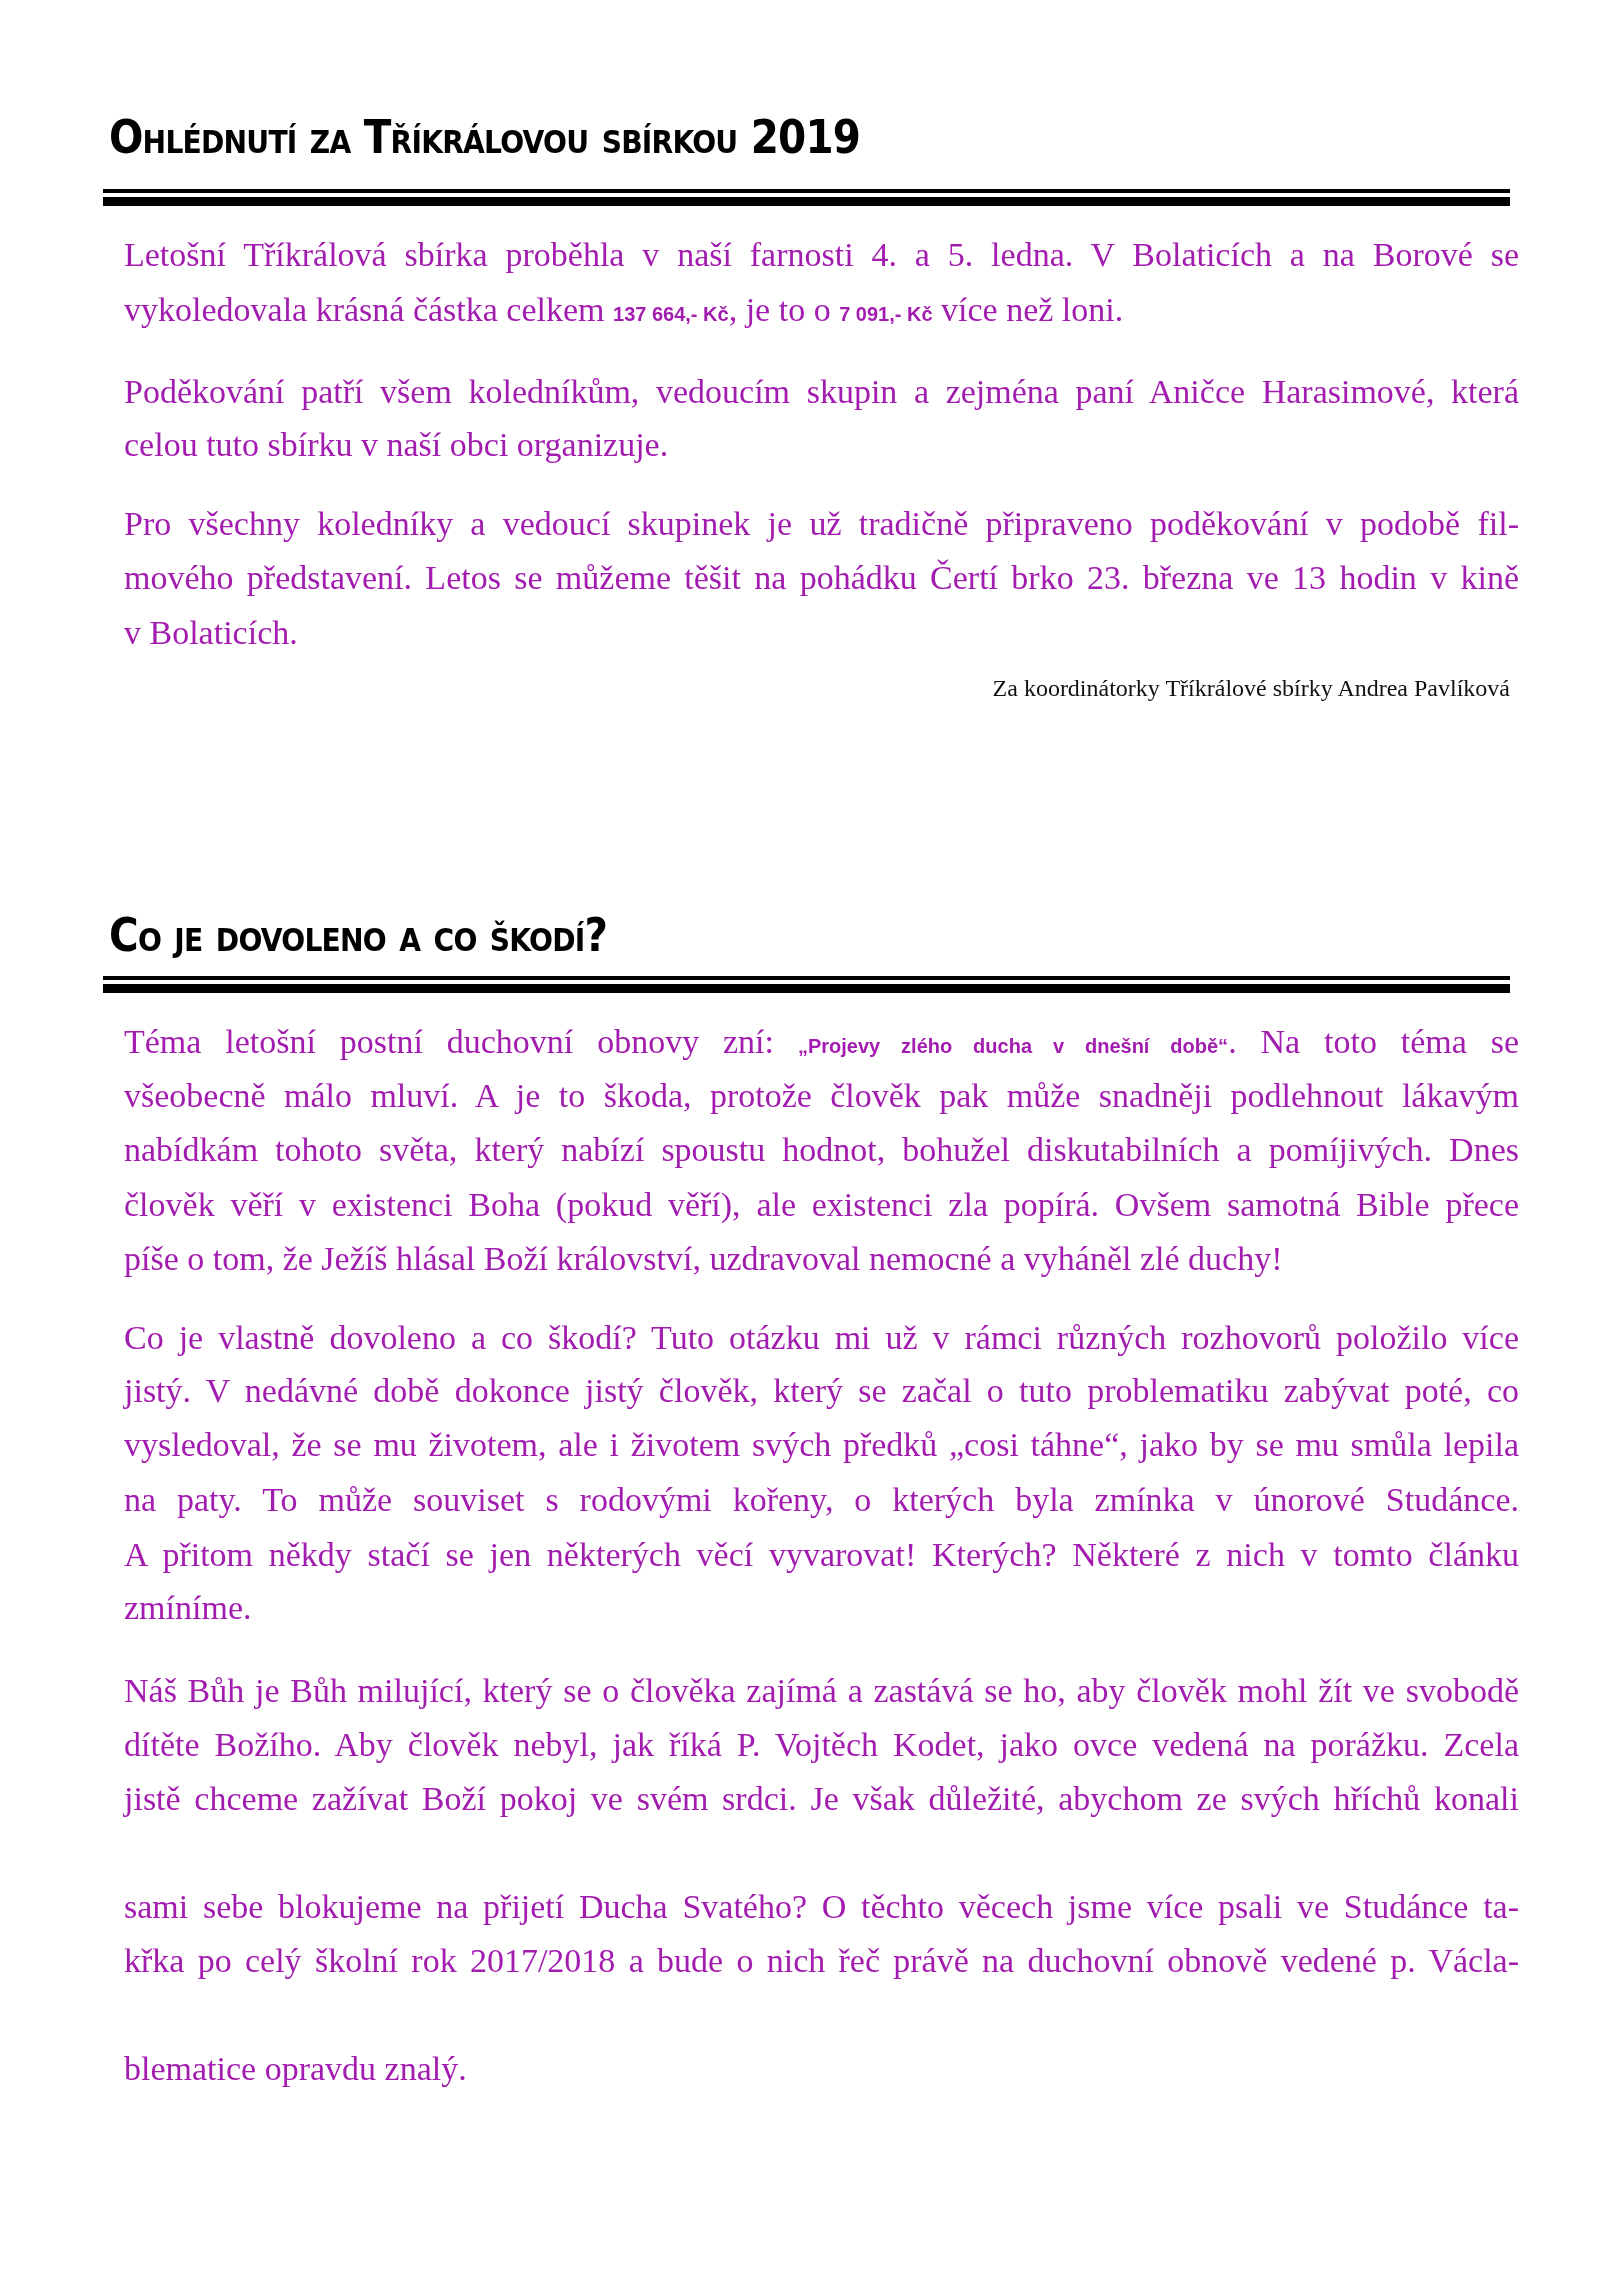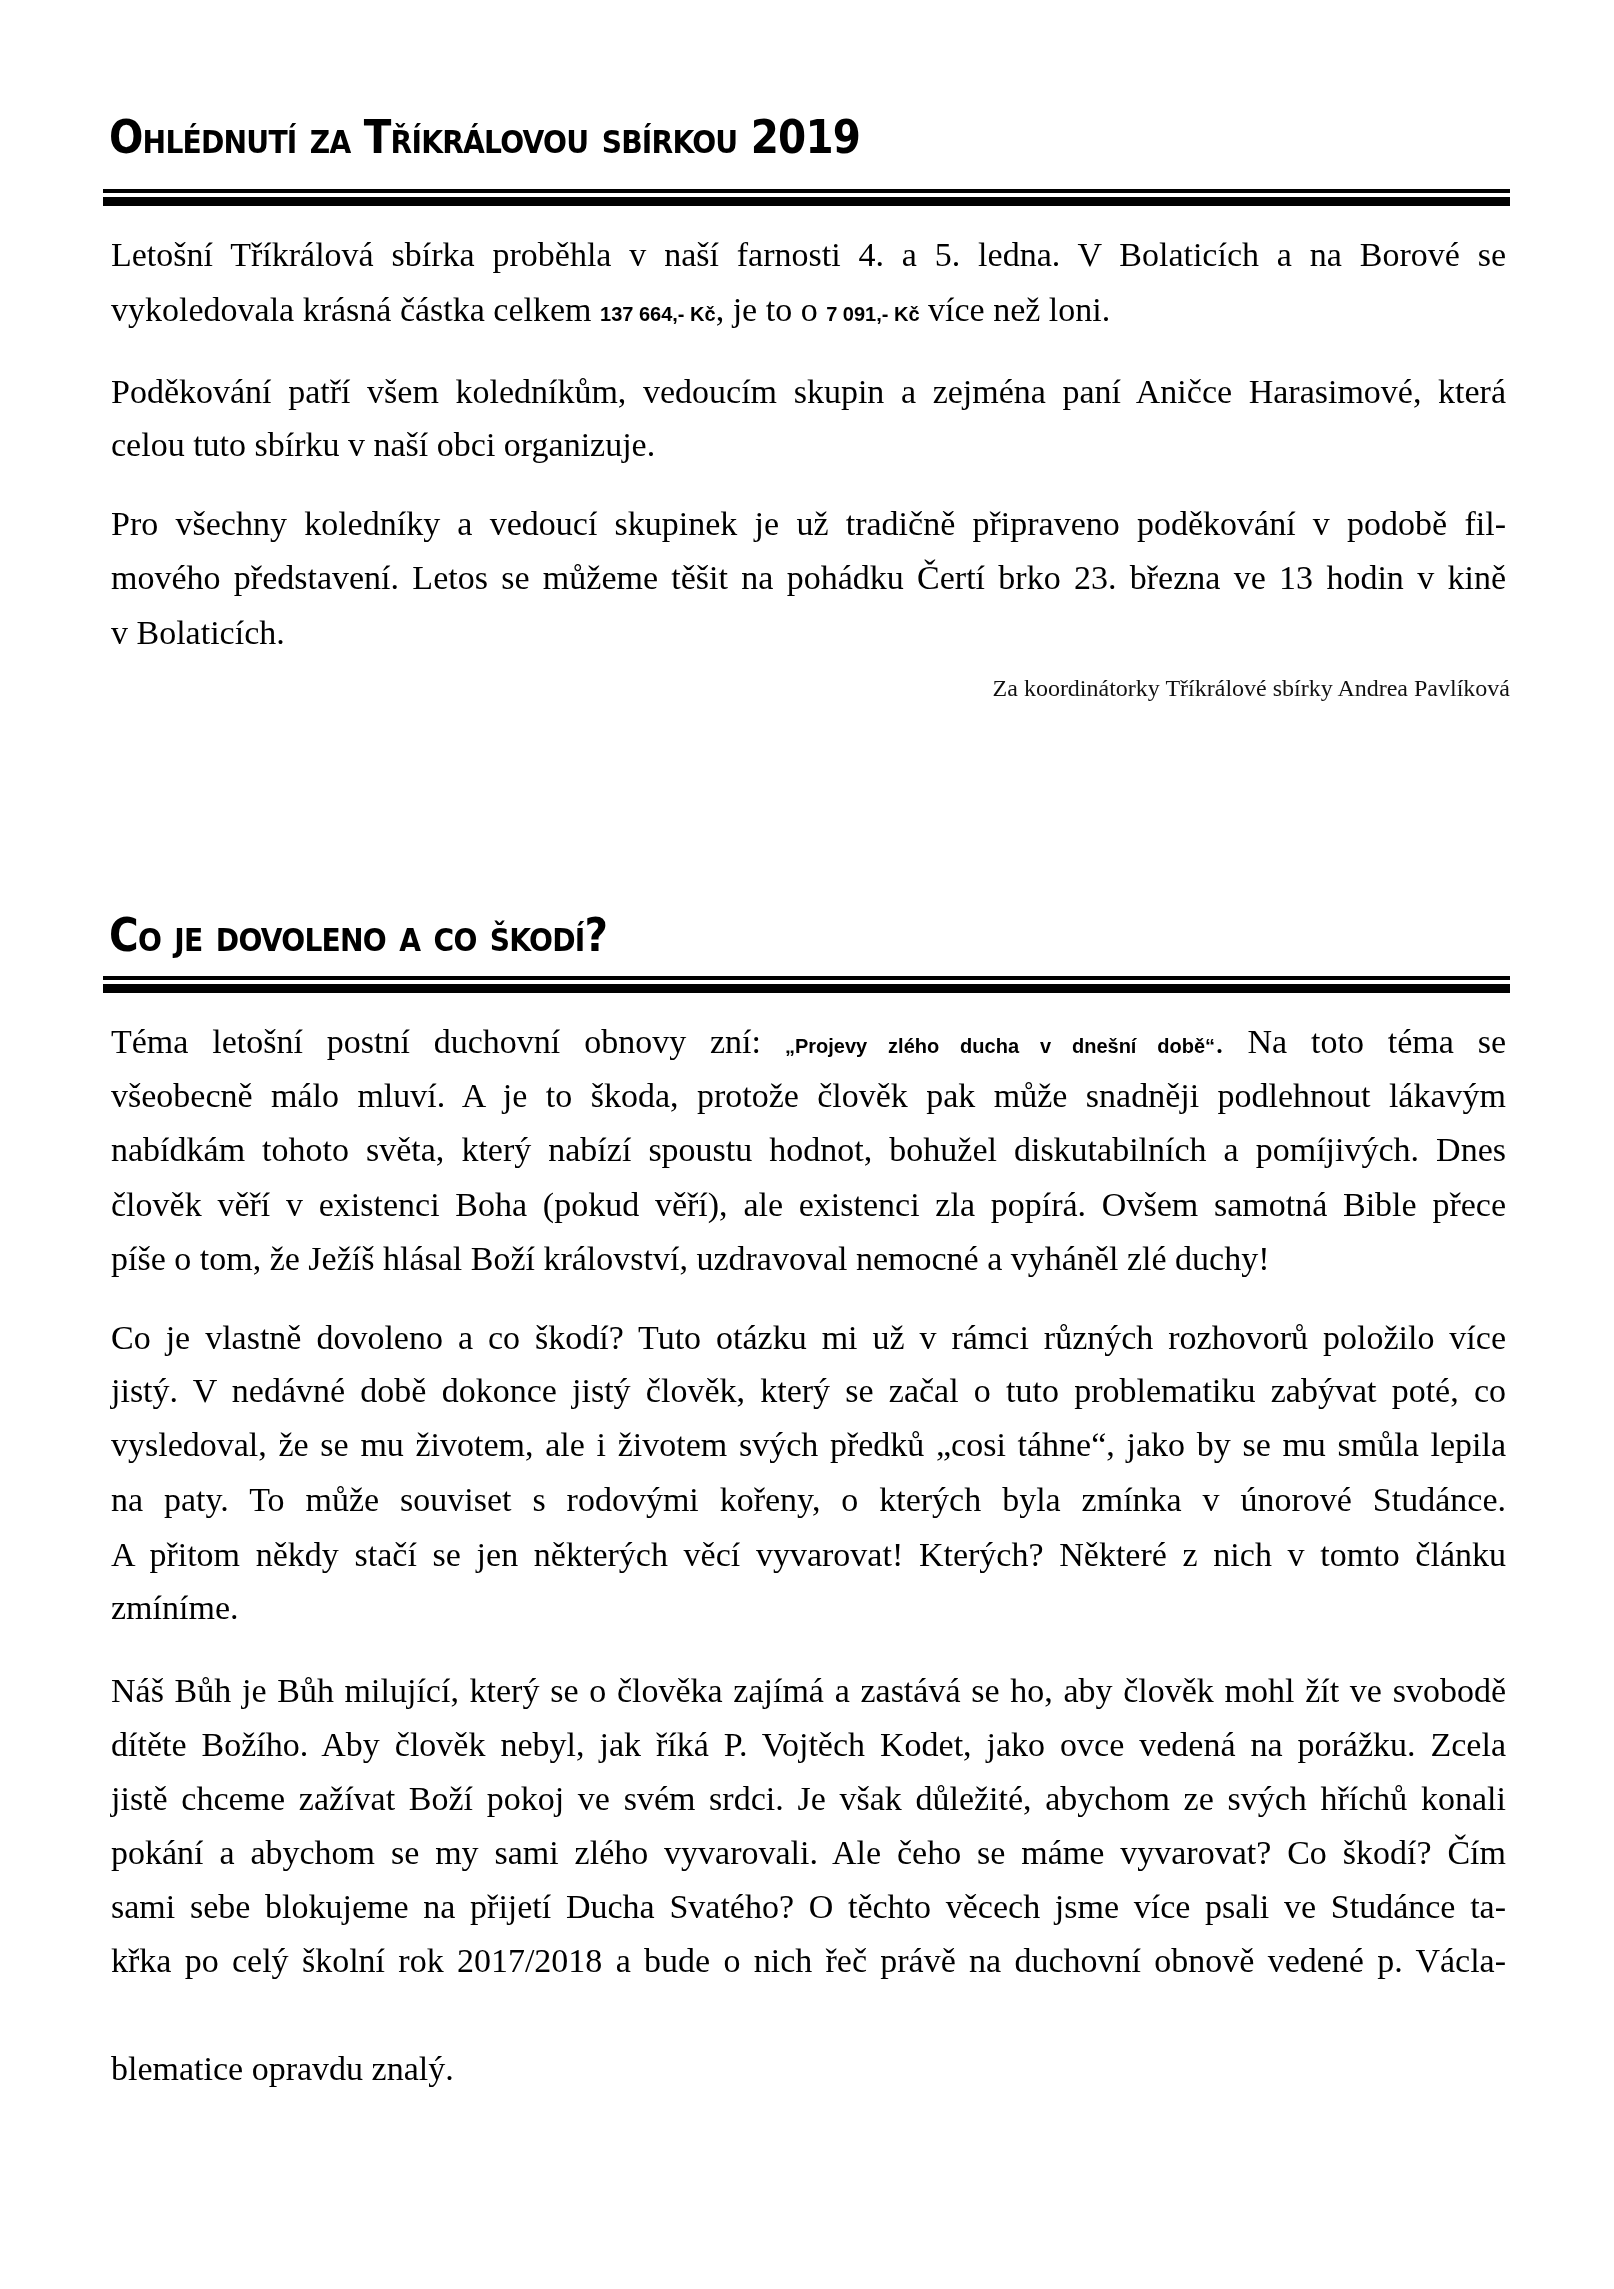--- a/index.html
+++ b/index.html
@@ -10,24 +10,24 @@
     font-family: "DejaVu Sans", sans-serif; font-weight: bold;
     font-size: 46px; line-height: 46px; height: 46px;
     font-variant: small-caps; letter-spacing: -0.9px;
     transform: scaleX(0.88); transform-origin: left top;
     color: #000; white-space: nowrap;
   }
   .rule { position: absolute; left: 103px; width: 1407px; }
   .rule .thin { position: absolute; left: 0; top: 0; width: 100%; height: 3.7px; background: #000; }
   .rule .thick { position: absolute; left: 0; top: 8.3px; width: 100%; height: 8.3px; background: #000; }
   .line {
-    position: absolute; left: 111px; width: 1395px;
+    position: absolute; left: 124px; width: 1395px;
     font-family: "Liberation Serif", serif; font-size: 34px; line-height: 35px; height: 35px;
     white-space: nowrap; text-align: justify; text-align-last: justify;
-    color: #000000;
+    color: #a21caf;
   }
   .line.last { text-align-last: left; }
   .line b { font-family: "Liberation Sans", sans-serif; font-weight: bold; font-size: 20px; }
   .signature {
     position: absolute; left: 794px; width: 716px; text-align: right;
     font-family: "Liberation Serif", serif; font-size: 24px; line-height: 31px; height: 31px;
     white-space: nowrap; color: #111;
   }
 </style>
 </head>
@@ -68,19 +68,18 @@
   <div class="line" style="top:1320px"><span>Co je vlastně dovoleno a co škodí? Tuto otázku mi už v rámci různých rozhovorů položilo více</span></div>
   <div class="line" style="top:1373px"><span>jistý. V nedávné době dokonce jistý člověk, který se začal o tuto problematiku zabývat poté, co</span></div>
   <div class="line" style="top:1427px"><span>vysledoval, že se mu životem, ale i životem svých předků „cosi táhne“, jako by se mu smůla lepila</span></div>
   <div class="line" style="top:1482px"><span>na paty. To může souviset s rodovými kořeny, o kterých byla zmínka v únorové Studánce.</span></div>
   <div class="line" style="top:1537px"><span>A přitom někdy stačí se jen některých věcí vyvarovat! Kterých? Některé z nich v tomto článku</span></div>
   <div class="line last" style="top:1590px"><span>zmíníme.</span></div>
 
   <div class="line" style="top:1673px"><span>Náš Bůh je Bůh milující, který se o člověka zajímá a zastává se ho, aby člověk mohl žít ve svobodě</span></div>
   <div class="line" style="top:1727px"><span>dítěte Božího. Aby člověk nebyl, jak říká P. Vojtěch Kodet, jako ovce vedená na porážku. Zcela</span></div>
   <div class="line" style="top:1781px"><span>jistě chceme zažívat Boží pokoj ve svém srdci. Je však důležité, abychom ze svých hříchů konali</span></div>
-  <div class="line" style="top:1835px"><span>pokání a abychom se my sami zlého vyvarovali. Ale čeho se máme vyvarovat? Co škodí? Čím</span></div>
   <div class="line" style="top:1889px"><span>sami sebe blokujeme na přijetí Ducha Svatého? O těchto věcech jsme více psali ve Studánce ta-</span></div>
   <div class="line" style="top:1943px"><span>křka po celý školní rok 2017/2018 a bude o nich řeč právě na duchovní obnově vedené p. Václa-</span></div>
   <div class="line last" style="top:2051px"><span>blematice opravdu znalý.</span></div>
 
 </div>
 
 
 </body></html>

